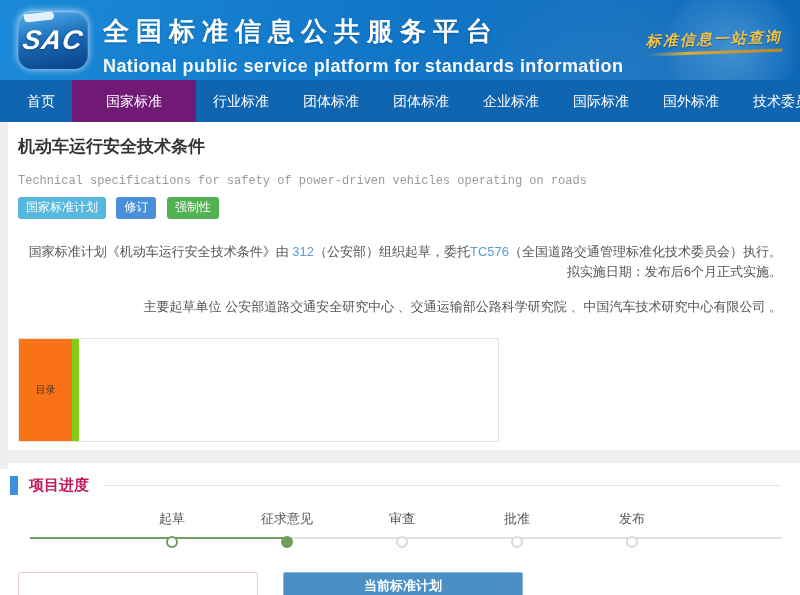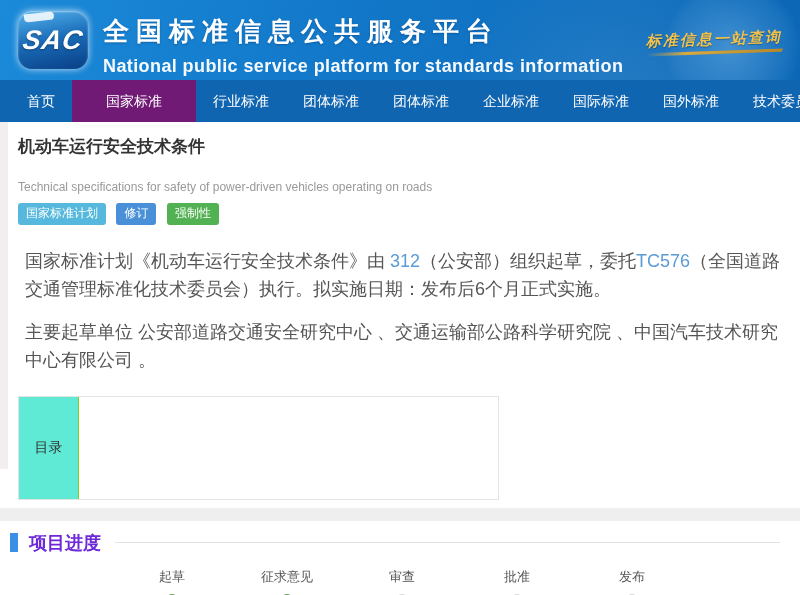--- a/index.html
+++ b/index.html
@@ -38,45 +38,45 @@
   .nav-item { color:#fff; font-size: 14px; line-height: 42px; padding: 0 17px; cursor: pointer; white-space: nowrap; }
   .nav-item.active { background:#701a75; padding: 0 34px; }
 
   
   .page-body { position: relative; height: 347px; background:#fff; }
   .page-body::before { content:""; position:absolute; left:0; top:0; bottom:0; width:8px; background:#f2eef0; }
   .inner { position: relative; }
 
   .title-block { padding: 13px 18px 0 18px; }
   .page-title { font-size: 17px; font-weight: bold; color:#333; }
-  .page-sub { margin-top: 22px; font-size: 12px; color:#9a9a9a; }
+  .page-sub { margin-top: 16px; font-size: 12px; color:#9a9a9a;font-family:Liberation Mono, monospace; }
   .tags { margin-top: 9px; }
   .tag { display:inline-block; color:#fff; font-size:12px; padding: 2px 8px 3px; border-radius: 3px; margin-right: 6px; }
   .tag-plan { background:#56b8dc; } .tag-revise { background:#4a90d9; } .tag-mandatory { background:#52b153; }
 
   .paras { padding: 0 18px 0 25px; }
-  .para { margin-top: 15px; font-size: 18px; color:#555; line-height: 1.55; }
+  .para { margin-top: 15px; font-size: 13px; color:#555; line-height: 1.55; text-align: right; }
   .para:first-child { margin-top: 23px; }
   a.inline-link { color:#5b9bd5; text-decoration: none; cursor:pointer; }
 
   
   .toc-box { margin: 21px 0 0 18px; width: 481px; height: 104px; border: 1px solid #e4e4e4; display:flex; }
-  .toc-label { width: 60px; background:#5eead4; border-right: 1px solid #84cc16;
-    display:flex; align-items:center; justify-content:center; font-size: 14px; color:#333; }
+  .toc-label { width: 60px; background:#f97316; border-right: 7px solid #84cc16;
+    display:flex; align-items:center; justify-content:center; font-size: 10px; color:#333; }
   .toc-cols { flex:1; display:flex; padding: 7px 0; }
   .toc-col1 { width: 140px; padding-left: 17px; border-right: 1px solid #ececec; }
   .toc-col2 { padding-left: 12px; }
   .toc-link { display:block; font-size: 13px; color:#4a9ad4; line-height: 22.5px; text-decoration:none; cursor:pointer; }
 
   .gray-band { position: relative; margin-top: 8px; height: 13px; background:#efefef; }
 
   
   .section-head { display:flex; align-items:center; margin: 5px 20px 0 10px; height: 34px; }
   .section-bar { width: 8px; height: 19px; background:#3b8fe4; }
-  .section-title { margin-left: 11px; font-size: 18px; font-weight: bold; color:#6d28d9; }
+  .section-title { margin-left: 11px; font-size: 15px; font-weight: bold; color:#be185d; }
   .section-line { flex: 1; height: 1px; background:#e3e3e3; margin-left: 14px; }
 
   
   .timeline { position: relative; height: 50px; margin-top: 8px; }
   .tl-line { position:absolute; top: 27px; height: 2px; background:#e2e2e2; left: 30px; right: 18px; }
   .tl-line-done { position:absolute; top: 27px; height: 2px; background:#6f9f5a; left: 30px; width: 257px; }
   .tl-step { position:absolute; top: 0; width: 90px; margin-left: -45px; text-align:center; }
   .tl-label { font-size: 13px; color:#555; }
   .tl-dot { width: 12px; height: 12px; border-radius: 50%; margin: 8px auto 0; background:#fff; border: 2px solid #d9d9d9; }
   .tl-step.done  .tl-dot { border-color:#6f9f5a; }

